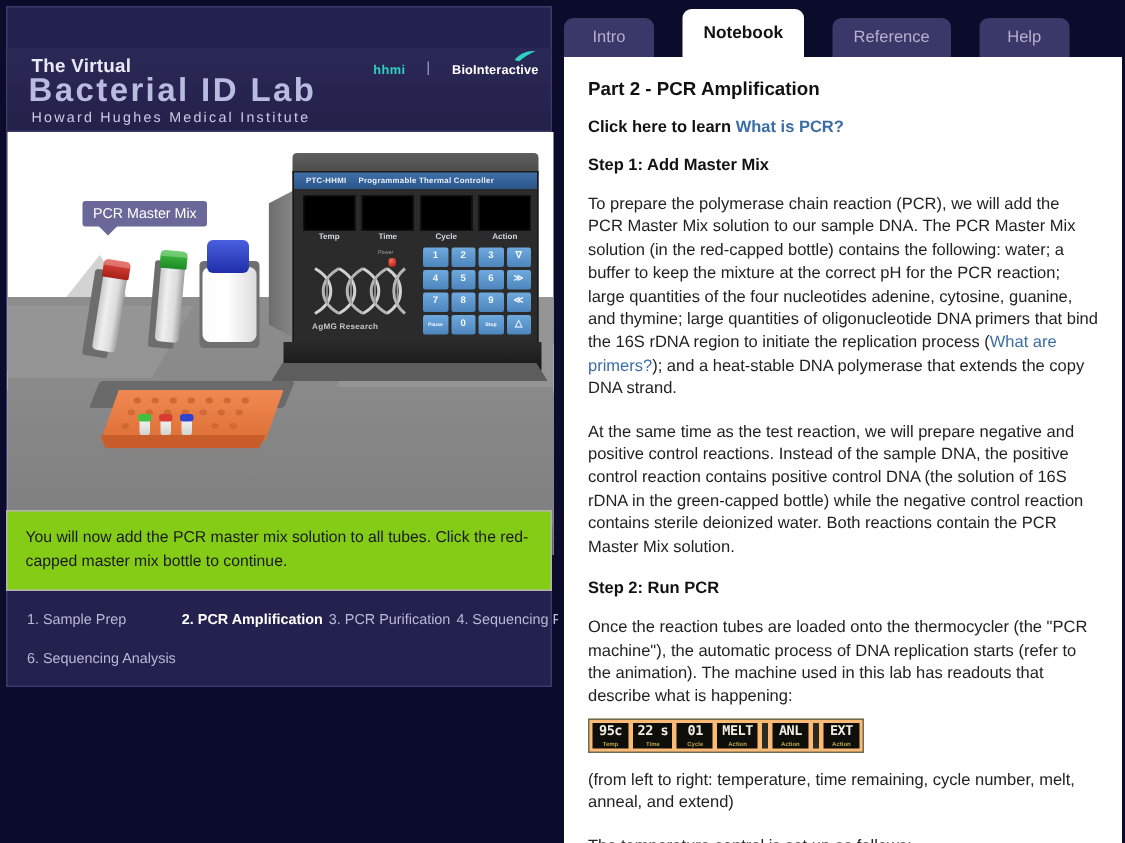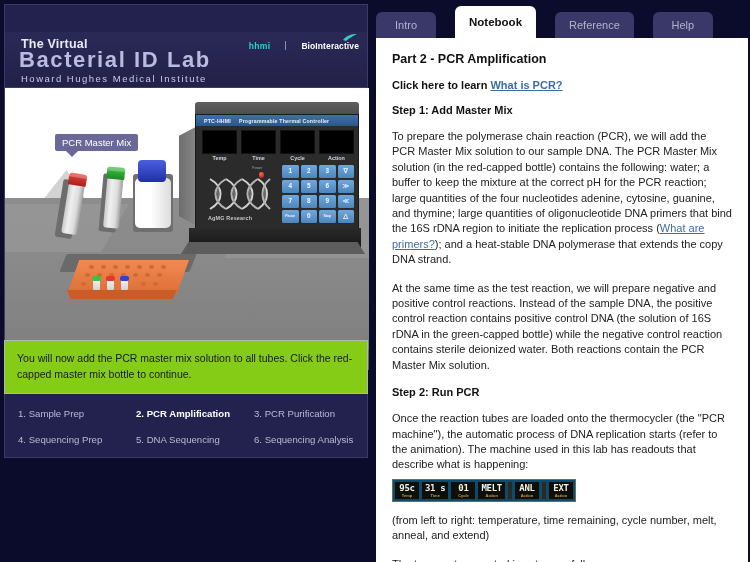--- a/index.html
+++ b/index.html
@@ -252,21 +252,21 @@
 
   
   #instruction-box {
     position:absolute; left:4px; top:340px; width:364px; height:54px;
     background:#84cc16; border:1px solid #b4b4b4;
     padding:9px 12px; color:#1a1a1a; font-size:10.5px; line-height:16px;
   }
   
   #nav-steps {
     position:absolute; left:4px; top:400px; width:364px; height:52px;
-    display:grid; grid-template-columns: 1fr 1fr 1fr; grid-template-rows: 1fr 1fr;
+    display:grid; grid-template-columns: 1fr 1fr 1fr 1fr 1fr; grid-template-rows: 1fr 1fr;
     column-gap: 4px;
     align-items:center;
     padding-left:14px;
   }
   .nav-step {
     font-size:9.6px; color:#b9b9d6; white-space:nowrap; cursor:pointer;
   }
   .nav-step.active { color:#ffffff; font-weight:bold; }
 
   
@@ -291,26 +291,26 @@
   }
   #notebook-page {
     position:absolute; left:4px; top:38px; width:372px; height:524px;
     background:#ffffff; padding:14px 16px 0 16px; overflow:hidden;
     color:#222222;
   }
   h1.nb-title { font-size:12.5px; font-weight:bold; margin-bottom:13px; color:#111; }
   p.nb-sub { font-size:11px; font-weight:bold; margin-bottom:13px; color:#111; }
   p.nb-step { font-size:11px; font-weight:bold; margin-bottom:13px; color:#111; }
   p.nb-body { font-size:11px; line-height:15.4px; margin-bottom:13px; color:#222; }
-  a.nb-link { color:#3c6ea5; text-decoration:underline; cursor:pointer; }
+  a.nb-link { color:#3c6ea5; cursor:pointer; }
 
   
   #readout {
     display:inline-flex; align-items:stretch; gap:3px;
-    background:#0c4a6e; padding:2px; margin:2px 0 11px 0;
+    background:#fdba74; padding:2px; margin:2px 0 11px 0;
     border:1px solid #6d6d55;
   }
   .ro-cell {
     background:#0e0e0a; padding:1px 3px 1px 3px;
     display:flex; flex-direction:column; align-items:center; justify-content:center;
     min-width:24px;
   }
   .ro-val { color:#f0efe2; font-size:9px; font-weight:bold; line-height:10px;
             font-family:"DejaVu Sans Mono", monospace; letter-spacing:-.3px;}
   .ro-cap { color:#b8a24a; font-size:4px; line-height:5px; font-weight:bold; }
@@ -497,21 +497,21 @@
       <p class="nb-step">Step 2: Run PCR</p>
 
       <p class="nb-body" style="margin-bottom:4px;">Once the reaction tubes are loaded onto the thermocycler (the "PCR machine"), the automatic process of DNA replication starts (refer to the animation). The machine used in this lab has readouts that describe what is happening:</p>
 
       <div id="readout">
         <div class="ro-cell">
           <span class="ro-val">95c</span>
           <span class="ro-cap">Temp</span>
         </div>
         <div class="ro-cell">
-          <span class="ro-val">31 s</span>
+          <span class="ro-val">22 s</span>
           <span class="ro-cap">Time</span>
         </div>
         <div class="ro-cell">
           <span class="ro-val">01</span>
           <span class="ro-cap">Cycle</span>
         </div>
         <div class="ro-cell">
           <span class="ro-val">MELT</span>
           <span class="ro-cap">Action</span>
         </div>

